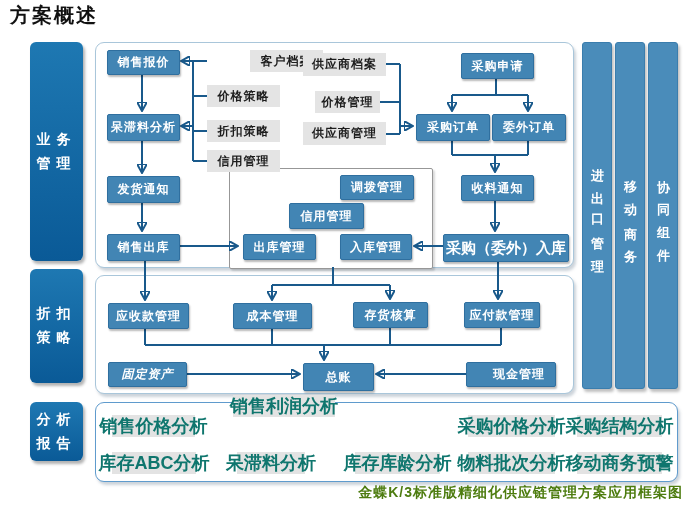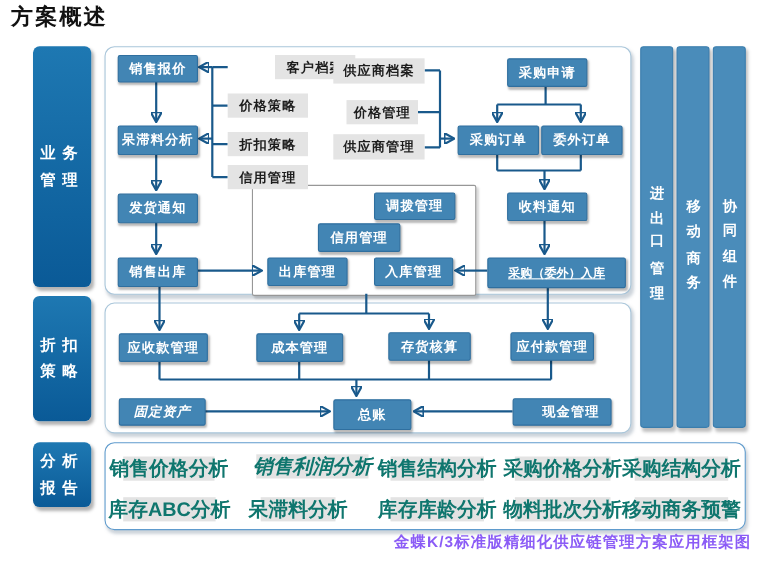--- a/index.html
+++ b/index.html
@@ -1,19 +1,19 @@
 <!DOCTYPE html>
 <html><head>
 <meta charset="utf-8">
 <style>
   html,body{margin:0;padding:0;background:#fff;}
   .stage{position:relative;width:700px;height:514px;background:#fff;overflow:hidden;
          font-family:"Liberation Sans","DejaVu Sans",sans-serif;}
   .title{position:absolute;left:10px;top:2px;font-size:20px;font-weight:bold;color:#111;letter-spacing:2px;}
-  .caption{position:absolute;right:17px;top:484px;font-size:14px;font-weight:bold;color:#8b5cf6;letter-spacing:1px;}
+  .caption{position:absolute;right:17px;top:484px;font-size:14px;font-weight:bold;color:#4d7c0f;letter-spacing:1px;}
 
   .panel{position:absolute;background:#fff;border:1px solid #a9c6da;border-radius:9px;
          box-shadow:2px 3px 3px rgba(110,130,150,.35);}
   .panel.analysis{border-color:#5f9bcd;}
   .subpanel{position:absolute;background:#fff;border:1px solid #979797;border-radius:2px;
             box-shadow:2px 2px 2px rgba(0,0,0,.15);}
 
   .sidebar{position:absolute;left:30px;width:53px;border-radius:6px;
            background:linear-gradient(180deg,#1e78b2,#0a5a97);
            box-shadow:2px 3px 3px rgba(0,0,0,.3);
@@ -24,21 +24,21 @@
   .vbar{position:absolute;top:42px;height:345px;width:28px;background:#4a8cba;border:1px solid #3a7dad;
         border-radius:3px;box-shadow:2px 3px 3px rgba(0,0,0,.25);
         display:flex;align-items:center;justify-content:center;
         writing-mode:vertical-rl;text-orientation:upright;
         color:#fff;font-weight:bold;font-size:13px;letter-spacing:23px;}
 
   .bb{position:absolute;background:#4285b4;border:1px solid #2f6f9f;border-radius:2px;
       color:#fff;font-weight:bold;font-size:12px;letter-spacing:1px;
       display:flex;align-items:center;justify-content:center;
       box-shadow:1px 2px 2px rgba(0,0,0,.28);white-space:nowrap;}
-  .bb.tight{letter-spacing:0;font-size:11px;text-decoration:underline;}
+  .bb.tight{letter-spacing:0;font-size:15px;}
   .gb{position:absolute;background:#e4e4e4;color:#1d1d1d;font-weight:bold;font-size:12px;
       letter-spacing:1px;display:flex;align-items:center;justify-content:center;white-space:nowrap;}
   .ab{position:absolute;background:#e3e3e3;color:#0f766e;font-weight:bold;font-size:18px;
       display:flex;align-items:center;justify-content:center;white-space:nowrap;}
 
   svg.wires{position:absolute;left:0;top:0;width:700px;height:514px;pointer-events:none;}
   svg.wires path{stroke:#19598b;stroke-width:2;fill:none;}
 </style>
 </head>
 <body>
@@ -127,22 +127,21 @@
 
   <div class="bb" style="left:108px;top:303px;width:79px;height:24px;">应收款管理</div>
   <div class="bb" style="left:233px;top:303px;width:77px;height:24px;">成本管理</div>
   <div class="bb" style="left:353px;top:302px;width:73px;height:24px;">存货核算</div>
   <div class="bb" style="left:464px;top:302px;width:74px;height:24px;">应付款管理</div>
   <div class="bb" style="left:108px;top:362px;width:77px;height:23px;font-style:italic;">固定资产</div>
   <div class="bb" style="left:303px;top:363px;width:69px;height:26px;">总账</div>
   <div class="bb" style="left:466px;top:362px;width:72px;height:23px;padding-left:16px;">现金管理</div>
 
   <div class="ab" style="left:112px;top:415px;width:83px;height:22px;">销售价格分析</div>
-  <div class="ab" style="left:233px;top:413px;width:102px;height:22px;font-style:italic;">销售利润分析</div>
-  <div class="ab" style="left:355px;top:415px;width:85px;height:22px;">销售结构分析</div>
+  <div class="ab" style="left:233px;top:395px;width:102px;height:22px;">销售利润分析</div>
   <div class="ab" style="left:468px;top:415px;width:87px;height:22px;">采购价格分析</div>
   <div class="ab" style="left:577px;top:415px;width:85px;height:22px;">采购结构分析</div>
   <div class="ab" style="left:112px;top:452px;width:84px;height:22px;">库存ABC分析</div>
   <div class="ab" style="left:237px;top:452px;width:68px;height:22px;">呆滞料分析</div>
   <div class="ab" style="left:355px;top:452px;width:85px;height:22px;">库存库龄分析</div>
   <div class="ab" style="left:468px;top:452px;width:87px;height:22px;">物料批次分析</div>
   <div class="ab" style="left:577px;top:452px;width:85px;height:22px;">移动商务预警</div>
 
   <div class="caption">金蝶K/3标准版精细化供应链管理方案应用框架图</div>
 

